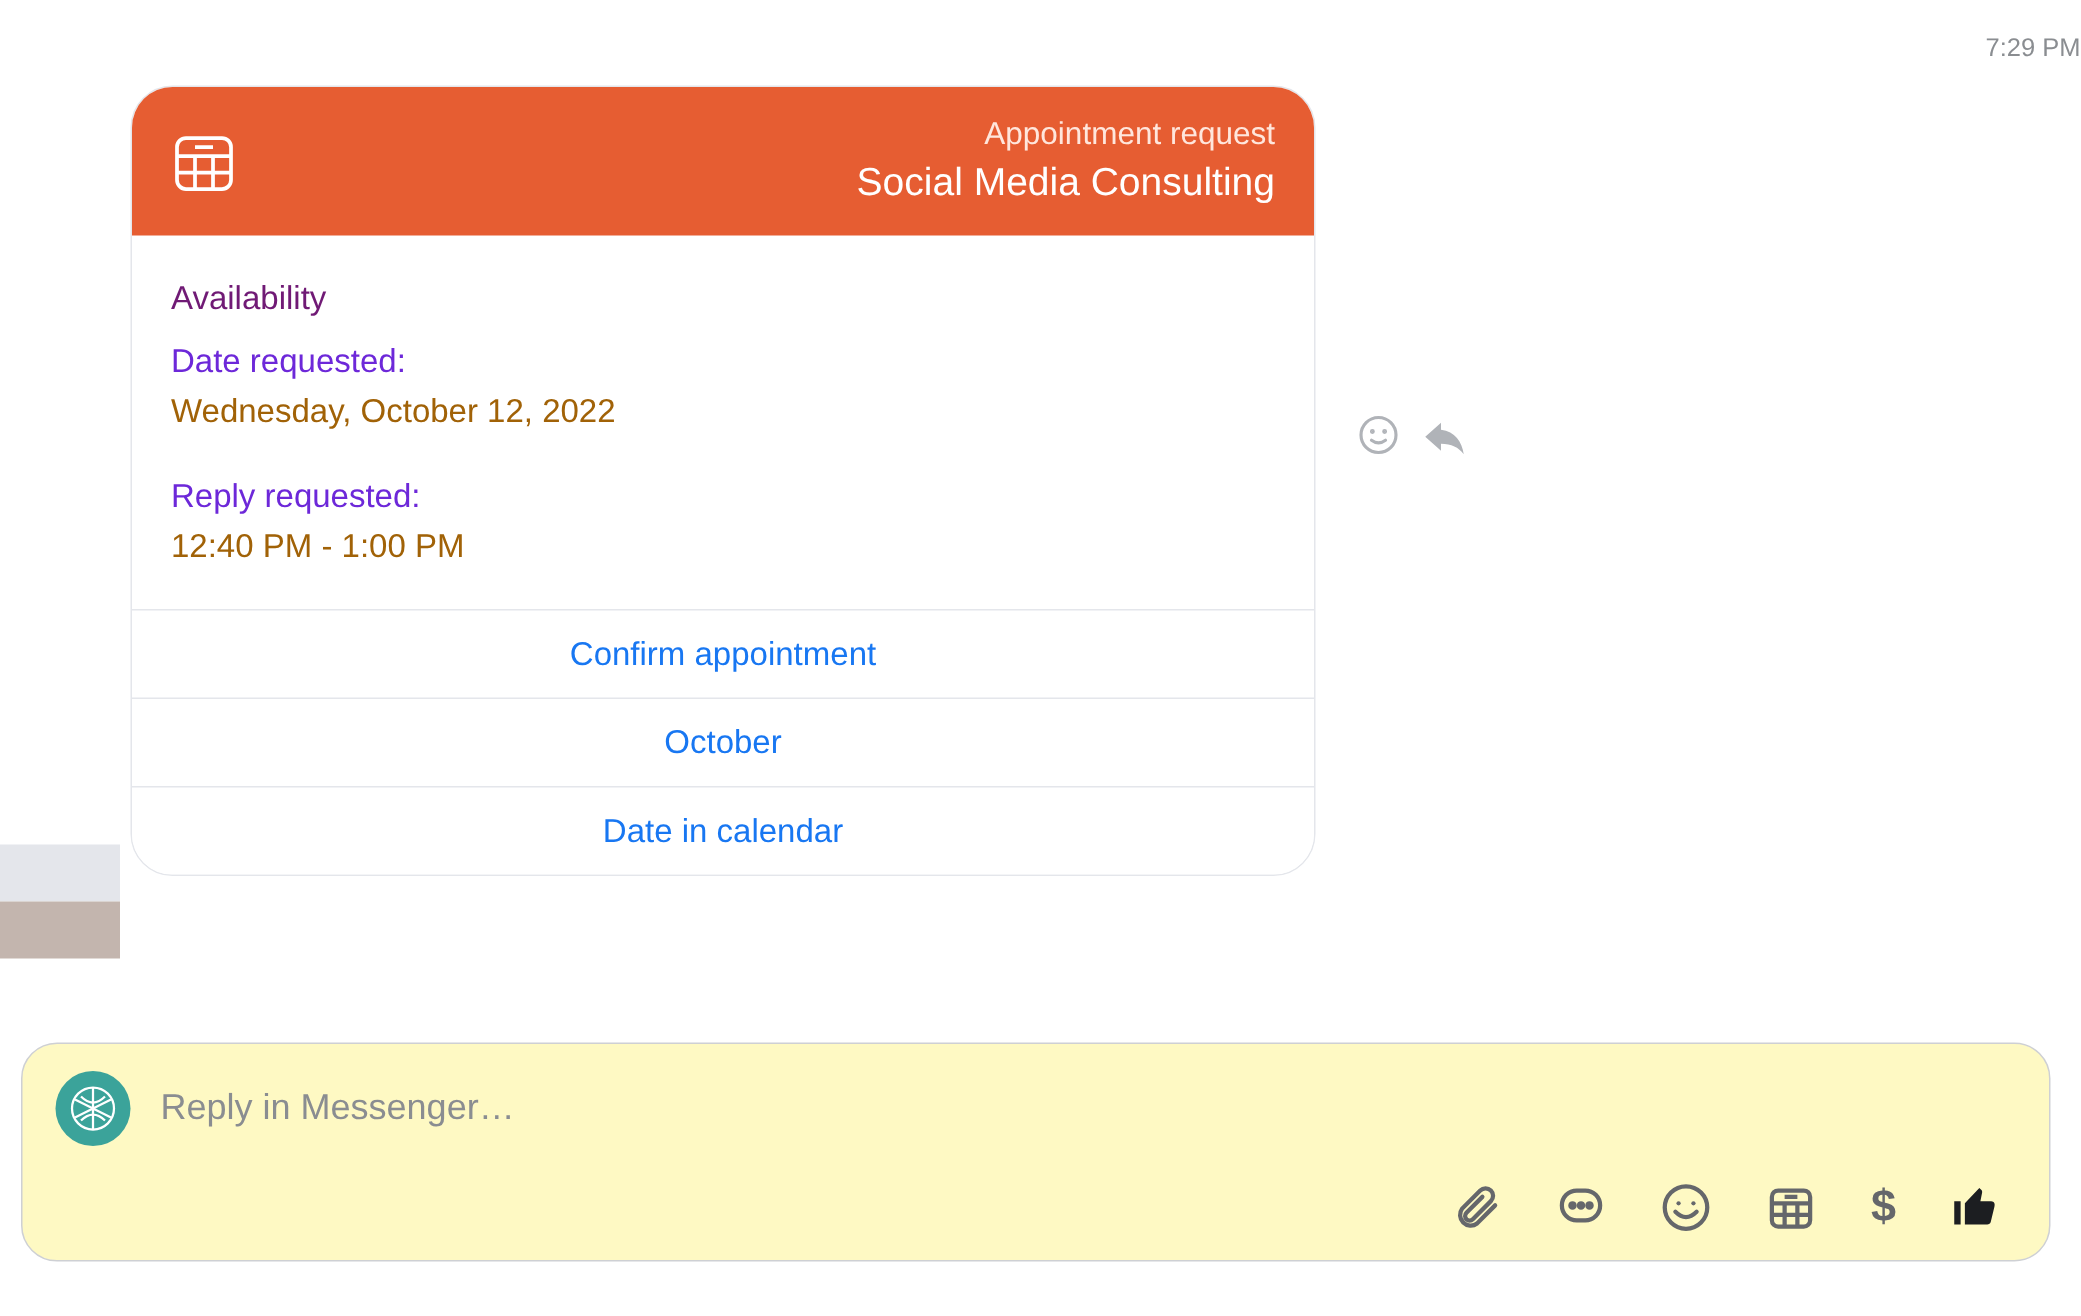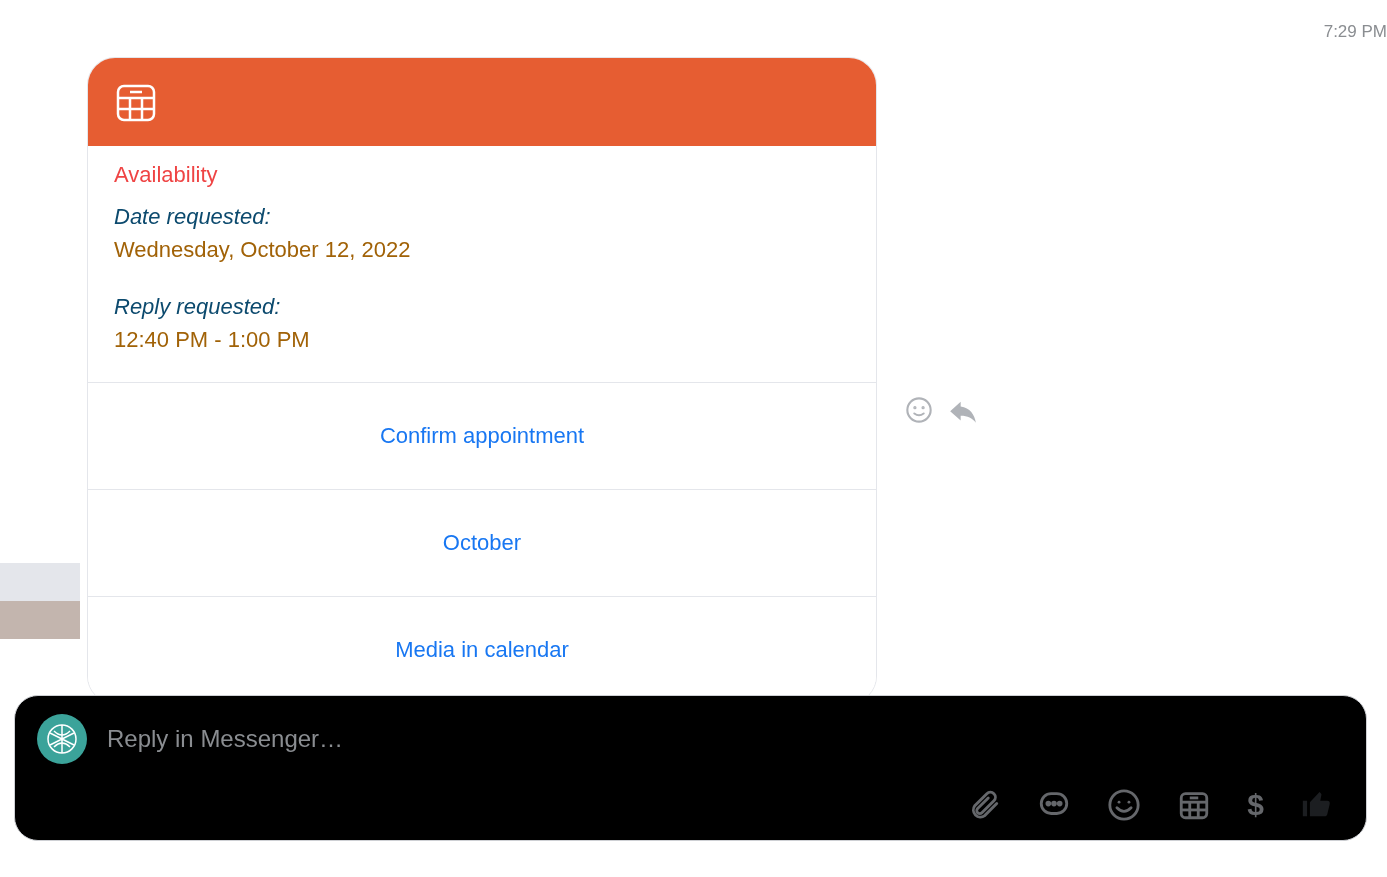--- a/index.html
+++ b/index.html
@@ -72,46 +72,46 @@
     }
     .header-title {
       font-size: 26px;
       font-weight: 500;
       color: #fff;
     }
     .card-body {
       padding: 16px 26px 26px 26px;
     }
     .section-label {
-      color: #ef4444;
+      color: #701a75;
       font-size: 22px;
       margin-bottom: 12px;
+      margin-top: 13px;
     }
     .field-label {
       font-size: 22px;
-      color: #0c4a6e;
+      color: #6d28d9;
       line-height: 1.5;
-      font-style: italic;
     }
     .field-value {
       font-size: 22px;
       color: #a16207;
       line-height: 1.5;
     }
     .field-group {
       margin-bottom: 24px;
     }
     .field-group:last-child {
       margin-bottom: 0;
     }
     .action-btn {
       display: block;
       width: 100%;
       text-align: center;
-      padding: 40px 0;
+      padding: 16px 0;
       font-size: 22px;
       color: #1877f2;
       background: #fff;
       border: none;
       border-top: 1px solid #e4e6eb;
       cursor: pointer;
       font-family: inherit;
     }
     .msg-actions {
       display: flex;
@@ -125,21 +125,21 @@
       height: 28px;
       cursor: pointer;
     }
     .composer {
       position: absolute;
       left: 14px;
       right: 20px;
       bottom: 36px;
       border: 1px solid #ced0d4;
       border-radius: 24px;
-      background: #000000;
+      background: #fef9c3;
       padding: 18px 22px;
     }
     .composer-top {
       display: flex;
       align-items: center;
       gap: 20px;
     }
     .avatar {
       width: 50px;
       height: 50px;
@@ -202,35 +202,39 @@
       <span class="calendar-icon">
         <svg viewBox="0 0 48 48" fill="none" stroke="#fff" stroke-width="2.5">
           <rect x="6" y="8" width="36" height="34" rx="6"></rect>
           <line x1="6" y1="20" x2="42" y2="20"></line>
           <line x1="18" y1="20" x2="18" y2="42"></line>
           <line x1="30" y1="20" x2="30" y2="42"></line>
           <line x1="6" y1="31" x2="42" y2="31"></line>
           <line x1="18" y1="14" x2="30" y2="14"></line>
         </svg>
       </span>
+      <div class="header-text">
+        <div class="header-subtitle">Appointment request</div>
+        <div class="header-title">Social Media Consulting</div>
+      </div>
     </div>
     <div class="card-body">
       <div class="section-label">Availability</div>
       <div class="field-group">
         <div class="field-label">Date requested:</div>
         <div class="field-value">Wednesday, October 12, 2022</div>
       </div>
       <div class="field-group">
         <div class="field-label">Reply requested:</div>
         <div class="field-value">12:40 PM - 1:00 PM</div>
       </div>
     </div>
     <button class="action-btn">Confirm appointment</button>
     <button class="action-btn">October</button>
-    <button class="action-btn">Media in calendar</button>
+    <button class="action-btn">Date in calendar</button>
   </div>
 
   <div class="msg-actions">
     <span class="msg-action-icon">
       <svg viewBox="0 0 24 24" fill="none" stroke="#b0b3b8" stroke-width="1.8">
         <circle cx="12" cy="12" r="10"></circle>
         <circle cx="8.5" cy="10" r="0.5" fill="#b0b3b8"></circle>
         <circle cx="15.5" cy="10" r="0.5" fill="#b0b3b8"></circle>
         <path d="M8 15 q4 3 8 0" stroke-linecap="round"></path>
       </svg>

